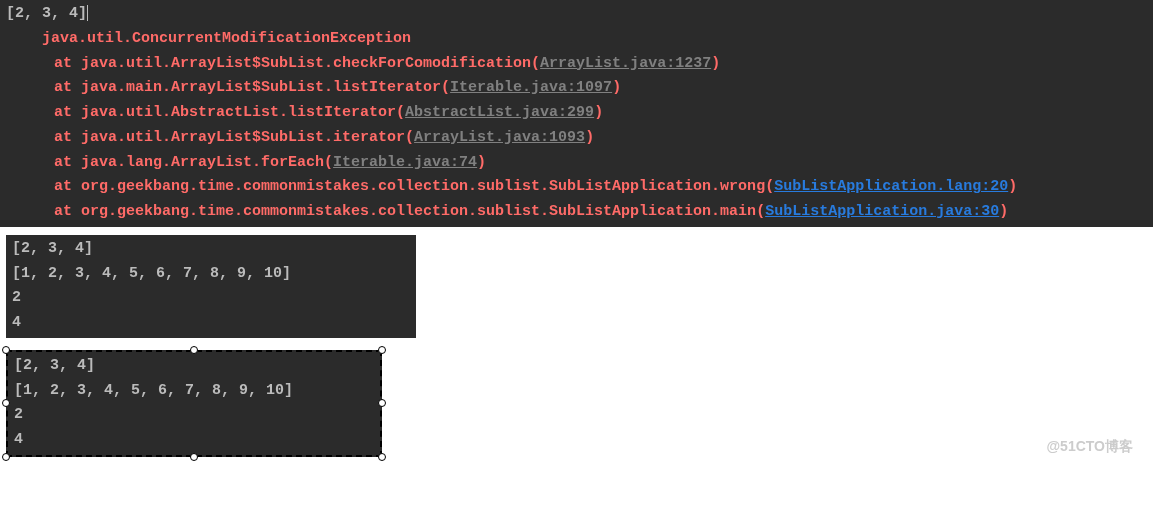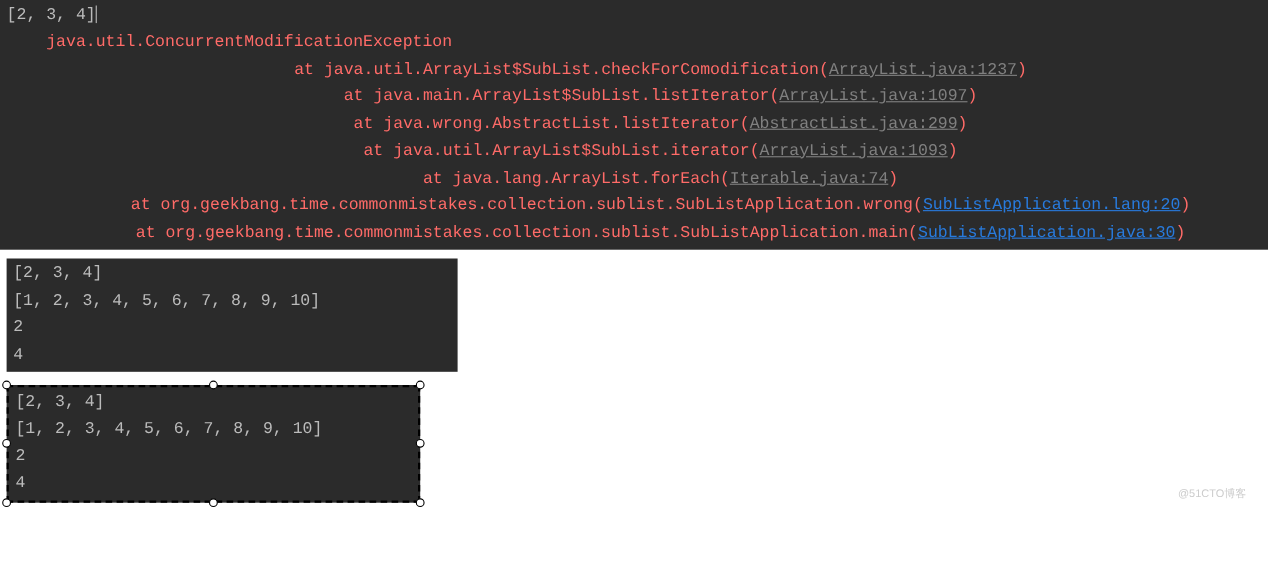--- a/index.html
+++ b/index.html
@@ -65,21 +65,20 @@
       height: 16px;
       background: #bbbbbb;
       vertical-align: middle;
     }
     .exc {
       color: #ff6b68;
       margin-left: 36px;
     }
     .indent {
       padding-left: 48px;
-      text-align: center;
     }
     .at {
       color: #ff6b68;
     }
     .blue-link {
       color: #287bde;
       text-decoration: underline;
       cursor: pointer;
     }
     .gray-link {
@@ -88,40 +87,41 @@
       cursor: pointer;
     }
     .paren {
       color: #ff6b68;
     }
     .watermark {
       position: absolute;
       right: 20px;
       bottom: 15px;
       color: #cccccc;
-      font-size: 10px;
+      font-size: 14px;
       font-family: sans-serif;
     }
     .container {
       position: relative;
       width: 1153px;
       height: 473px;
+      font-weight: bold;
     }
   </style>
 </head>
 <body>
 
 <div class="container">
 
   <div class="console-block console-block-1">
     <div class="line"><span>[2, 3, 4]</span><span class="cursor"></span></div>
     <div class="line exc">java.util.ConcurrentModificationException</div>
     <div class="line indent"><span class="at">at </span><span class="at">java.util.ArrayList$SubList.checkForComodification</span><span class="paren">(</span><span class="gray-link">ArrayList.java:1237</span><span class="paren">)</span></div>
-    <div class="line indent"><span class="at">at </span><span class="at">java.main.ArrayList$SubList.listIterator</span><span class="paren">(</span><span class="gray-link">ArrayList.java:1097</span><span class="paren">)</span></div>
-    <div class="line indent"><span class="at">at </span><span class="at">java.wrong.AbstractList.listIterator</span><span class="paren">(</span><span class="gray-link">AbstractList.java:299</span><span class="paren">)</span></div>
+    <div class="line indent"><span class="at">at </span><span class="at">java.main.ArrayList$SubList.listIterator</span><span class="paren">(</span><span class="gray-link">Iterable.java:1097</span><span class="paren">)</span></div>
+    <div class="line indent"><span class="at">at </span><span class="at">java.util.AbstractList.listIterator</span><span class="paren">(</span><span class="gray-link">AbstractList.java:299</span><span class="paren">)</span></div>
     <div class="line indent"><span class="at">at </span><span class="at">java.util.ArrayList$SubList.iterator</span><span class="paren">(</span><span class="gray-link">ArrayList.java:1093</span><span class="paren">)</span></div>
     <div class="line indent"><span class="at">at </span><span class="at">java.lang.ArrayList.forEach</span><span class="paren">(</span><span class="gray-link">Iterable.java:74</span><span class="paren">)</span></div>
     <div class="line indent"><span class="at">at </span><span class="at">org.geekbang.time.commonmistakes.collection.sublist.SubListApplication.wrong</span><span class="paren">(</span><span class="blue-link">SubListApplication.lang:20</span><span class="paren">)</span></div>
     <div class="line indent"><span class="at">at </span><span class="at">org.geekbang.time.commonmistakes.collection.sublist.SubListApplication.main</span><span class="paren">(</span><span class="blue-link">SubListApplication.java:30</span><span class="paren">)</span></div>
   </div>
 
   <div class="console-block console-block-2">
     <div class="line">[2, 3, 4]</div>
     <div class="line">[1, 2, 3, 4, 5, 6, 7, 8, 9, 10]</div>
     <div class="line">2</div>

